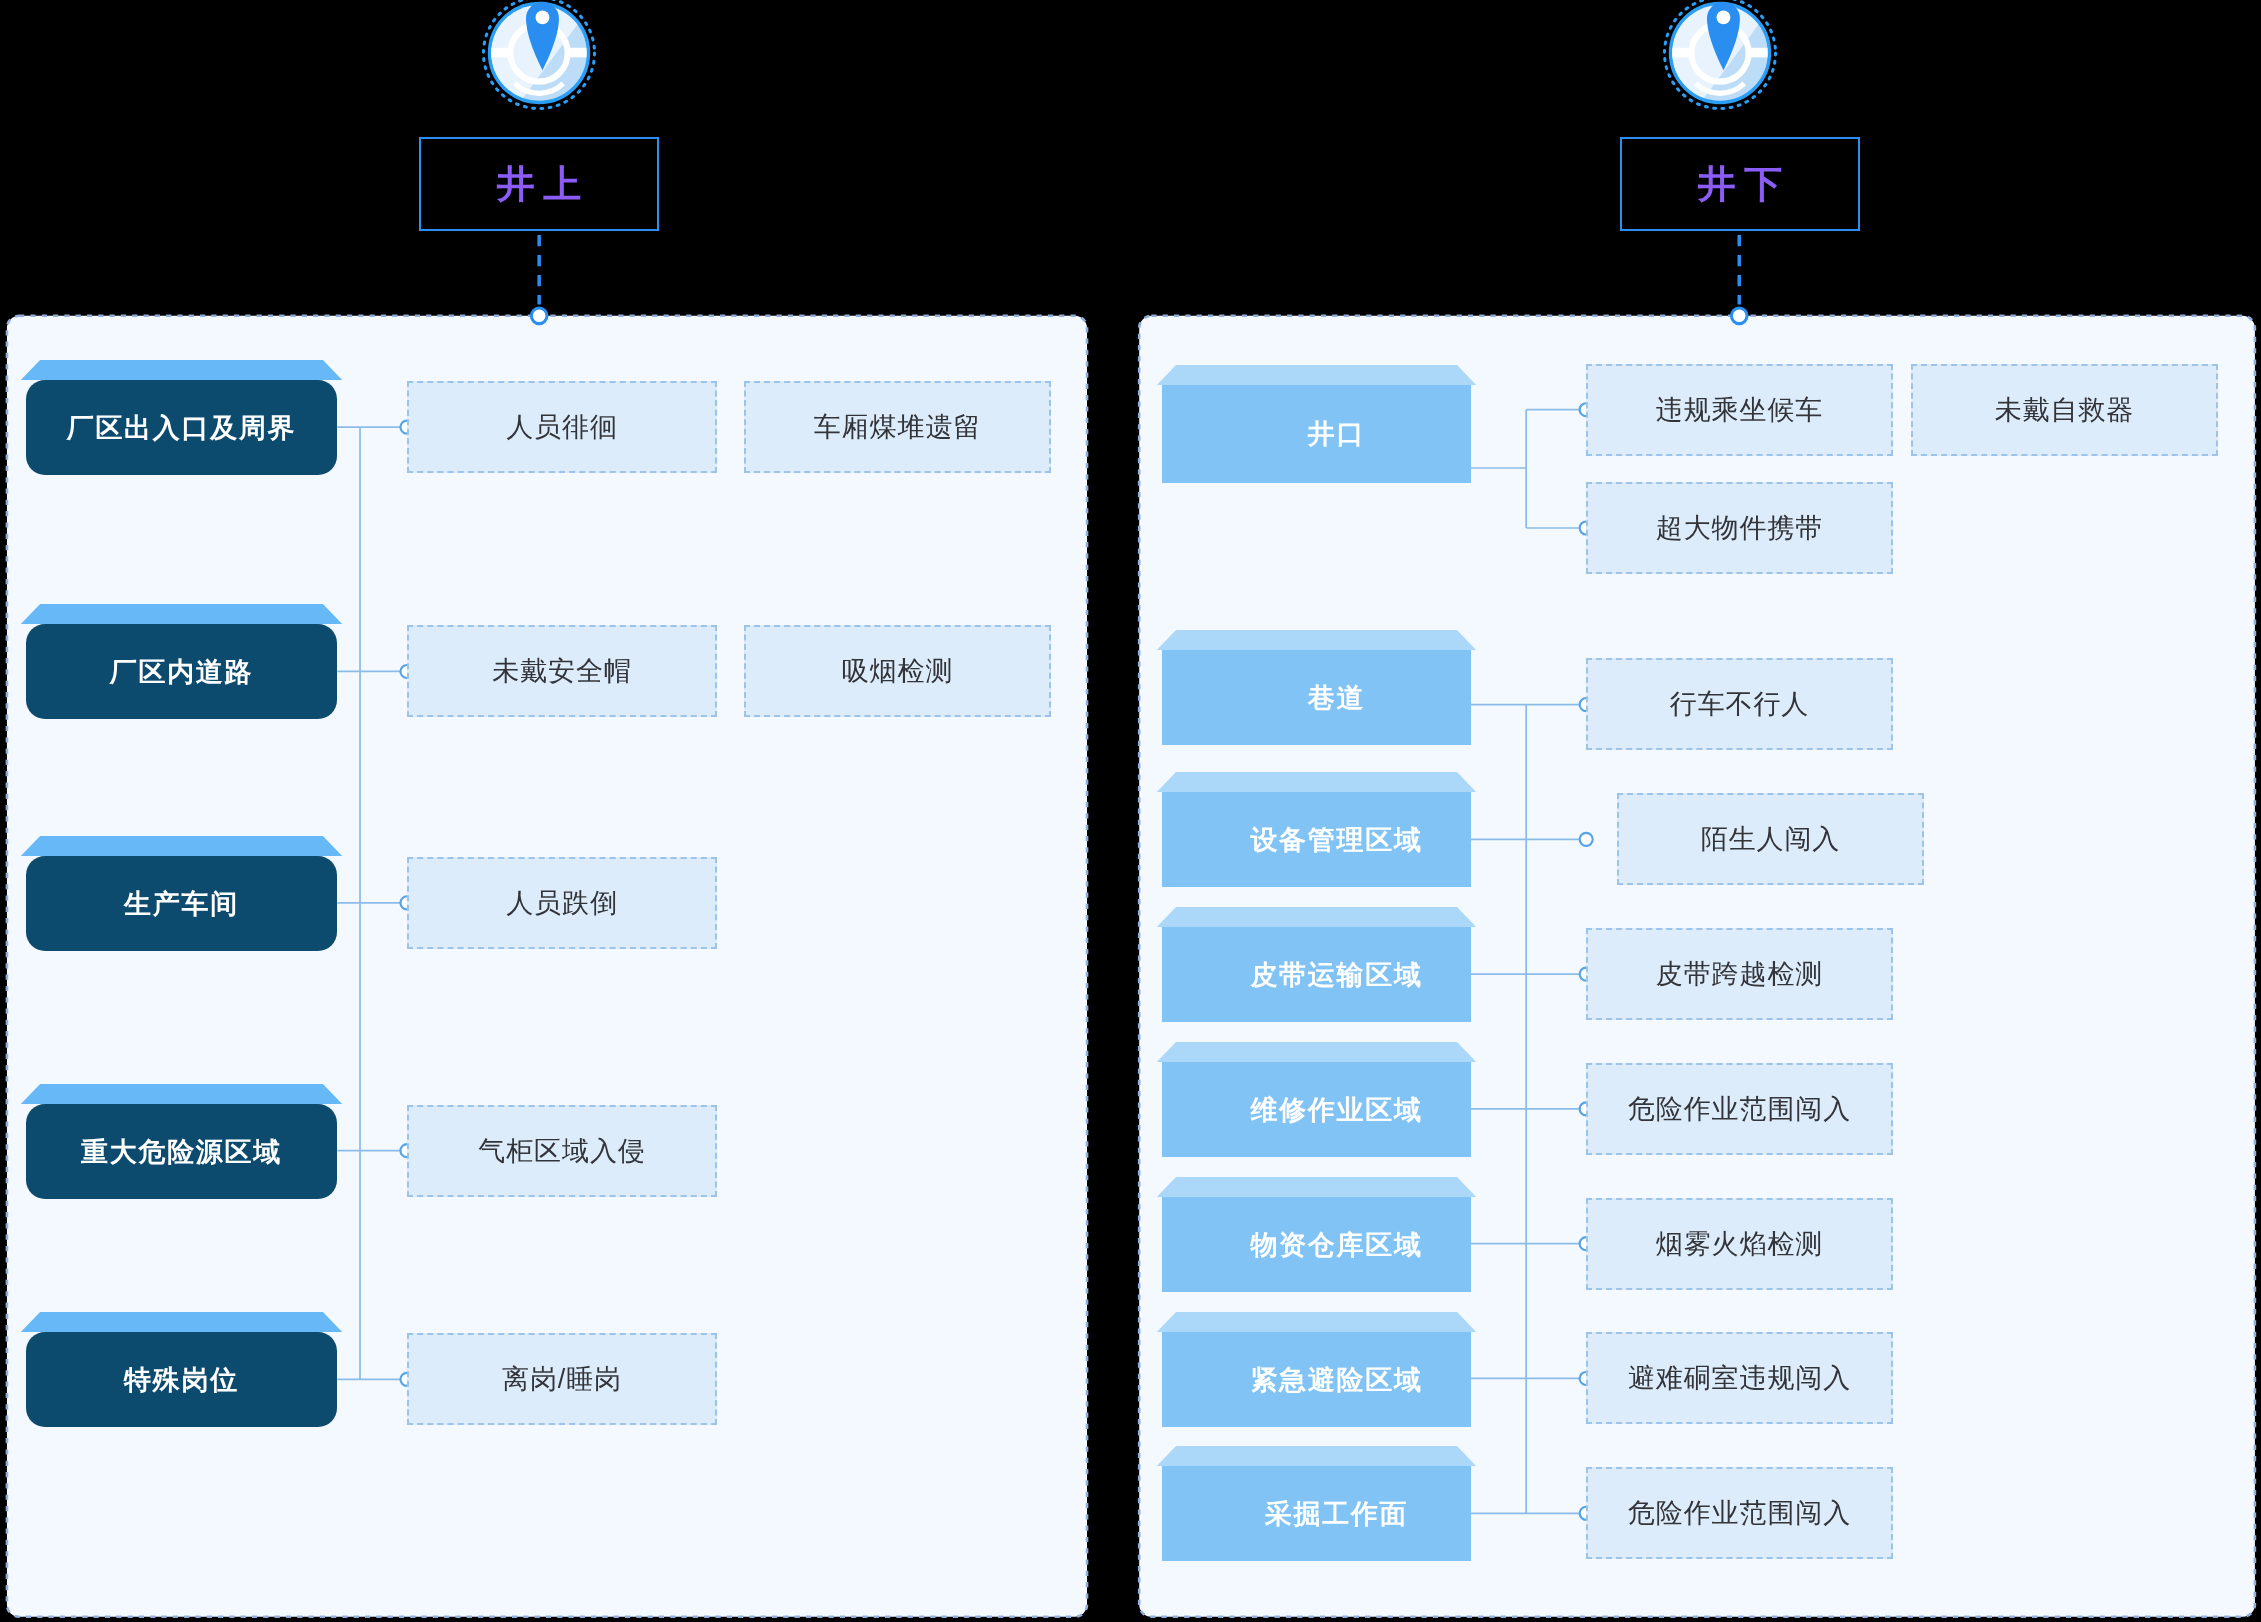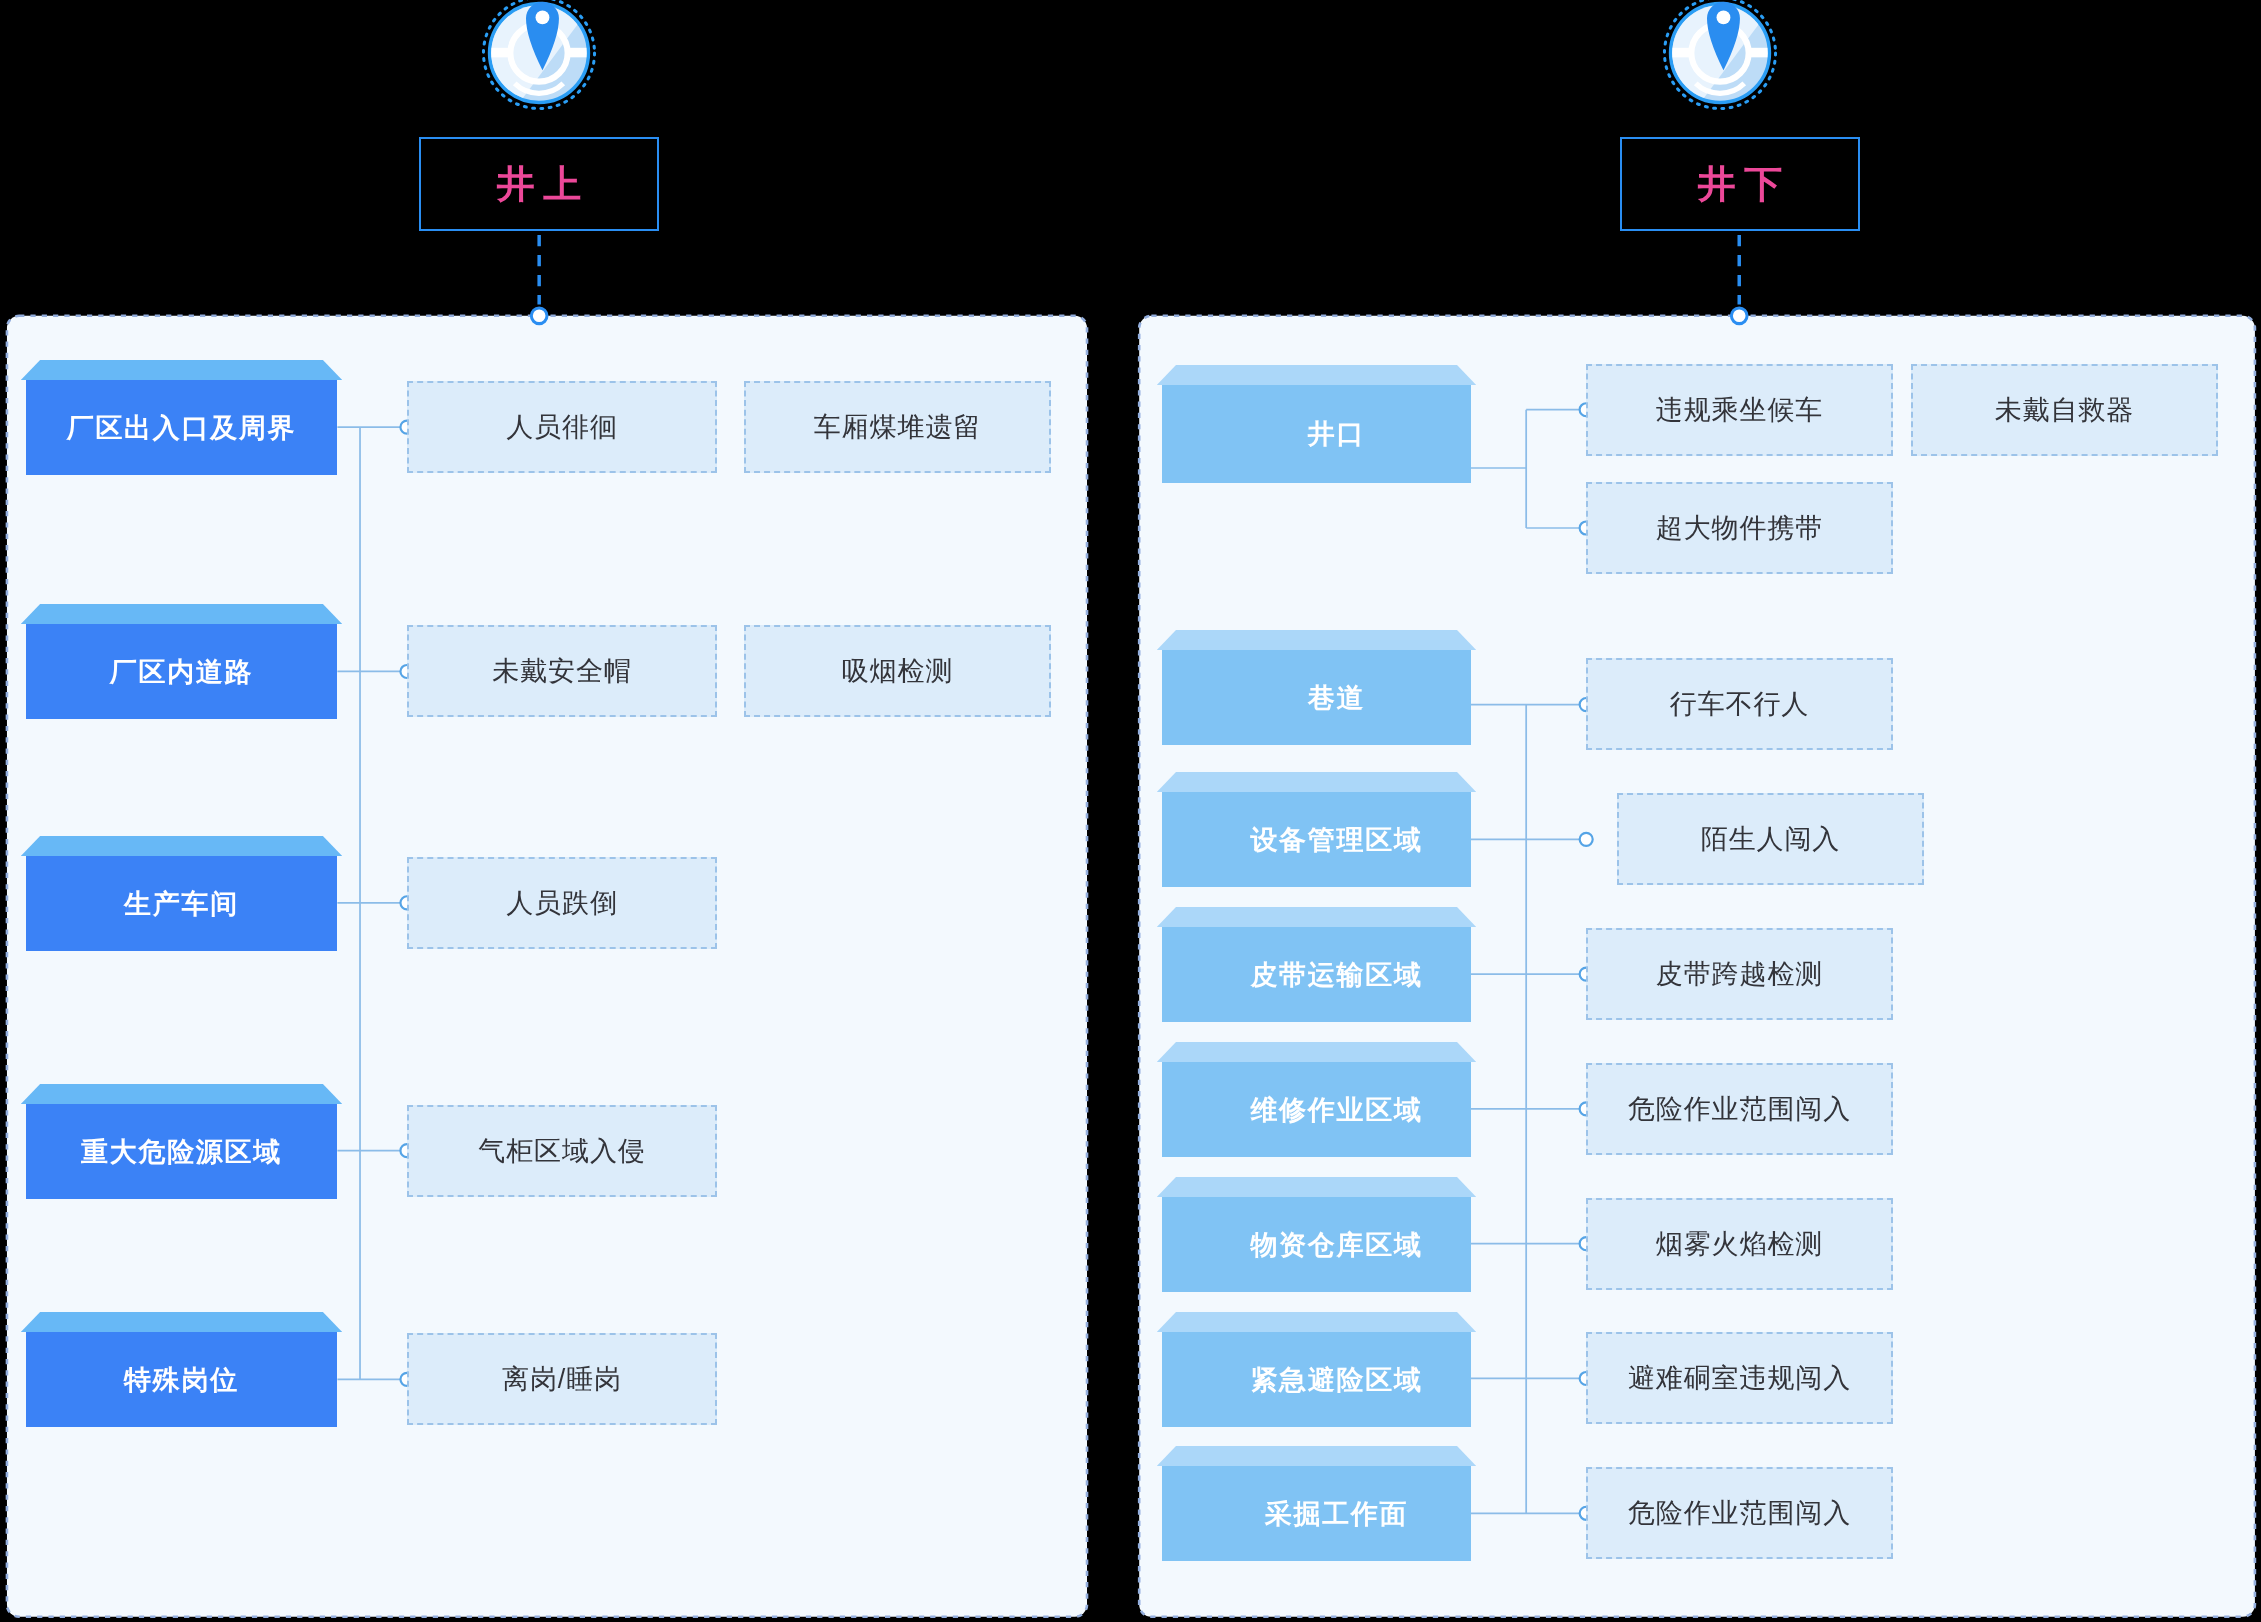--- a/index.html
+++ b/index.html
@@ -4,36 +4,36 @@
 <style>
   html,body{margin:0;padding:0;background:#000;}
   .stage{
     position:relative;width:2261px;height:1623px;background:#000;
     font-family:"Liberation Sans","DejaVu Sans",sans-serif;overflow:hidden;
   }
   .layer{position:absolute;left:0;top:0;}
   .icon{position:absolute;width:118px;height:118px;}
   .title-box{
     position:absolute;width:240px;height:94px;box-sizing:border-box;
-    border:2.6px solid #2a8ef2;color:#ec4899;font-size:38px;font-weight:bold;
+    border:2.6px solid #2a8ef2;color:#8b5cf6;font-size:38px;font-weight:bold;
     display:flex;align-items:center;justify-content:center;
     letter-spacing:8.7px;text-indent:8.7px;background:transparent;
   }
   .cat{position:absolute;}
   .cat .lid{
     position:absolute;top:0;left:-5.2px;right:-5.2px;height:20px;
     clip-path:polygon(6% 0,94% 0,100% 100%,0 100%);
   }
   .cat .face{
     position:absolute;top:20px;left:0;right:0;height:95px;
     display:flex;align-items:center;justify-content:center;
     color:#fff;font-weight:bold;font-size:27px;letter-spacing:1.7px;
   }
   .cat-surface .lid{background:#67b8f6;}
-  .cat-surface .face{background:#3b82f6;}
+  .cat-surface .face{background:#0c4a6e;border-radius:19px;}
   .cat-under .lid{background:#abd7f9;}
   .cat-under .face{background:#80c3f4;padding-left:40px;}
   .cat-wellhead .face{height:98px;}
   .item{
     position:absolute;height:92px;box-sizing:border-box;
     background:#dcecfa;border:2.6px dashed #9cc3e9;
     display:flex;align-items:center;justify-content:center;
     font-size:27px;color:#33343a;letter-spacing:0.9px;
   }
   .w1{width:310px;} .w2{width:307px;}

